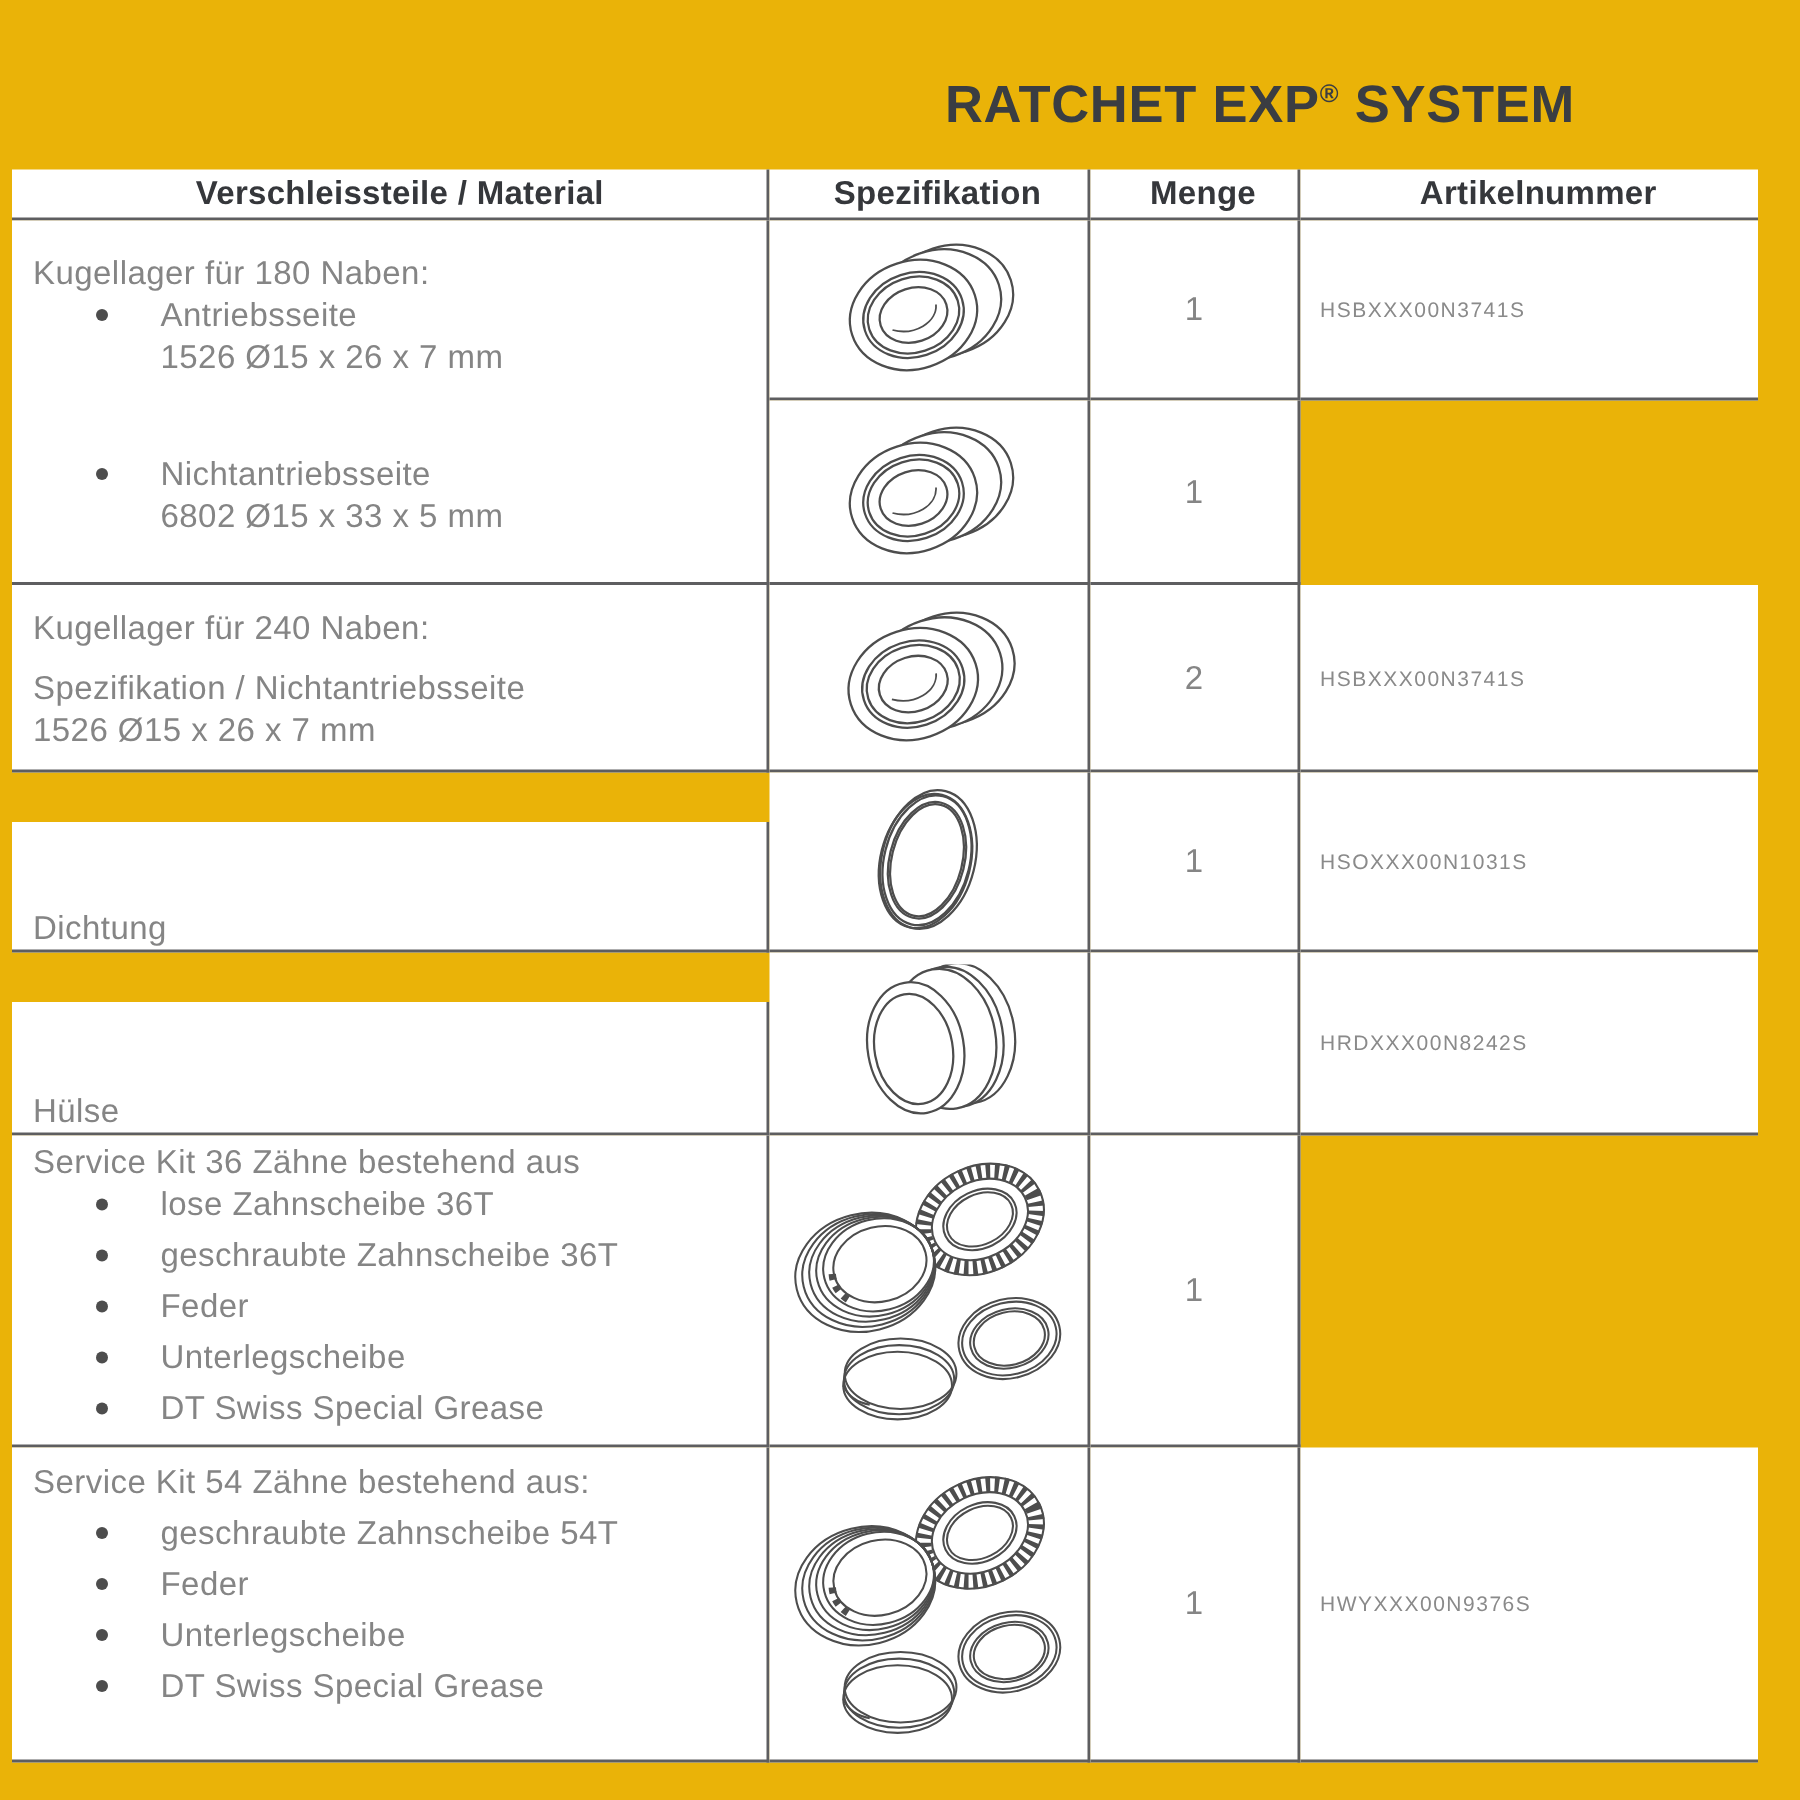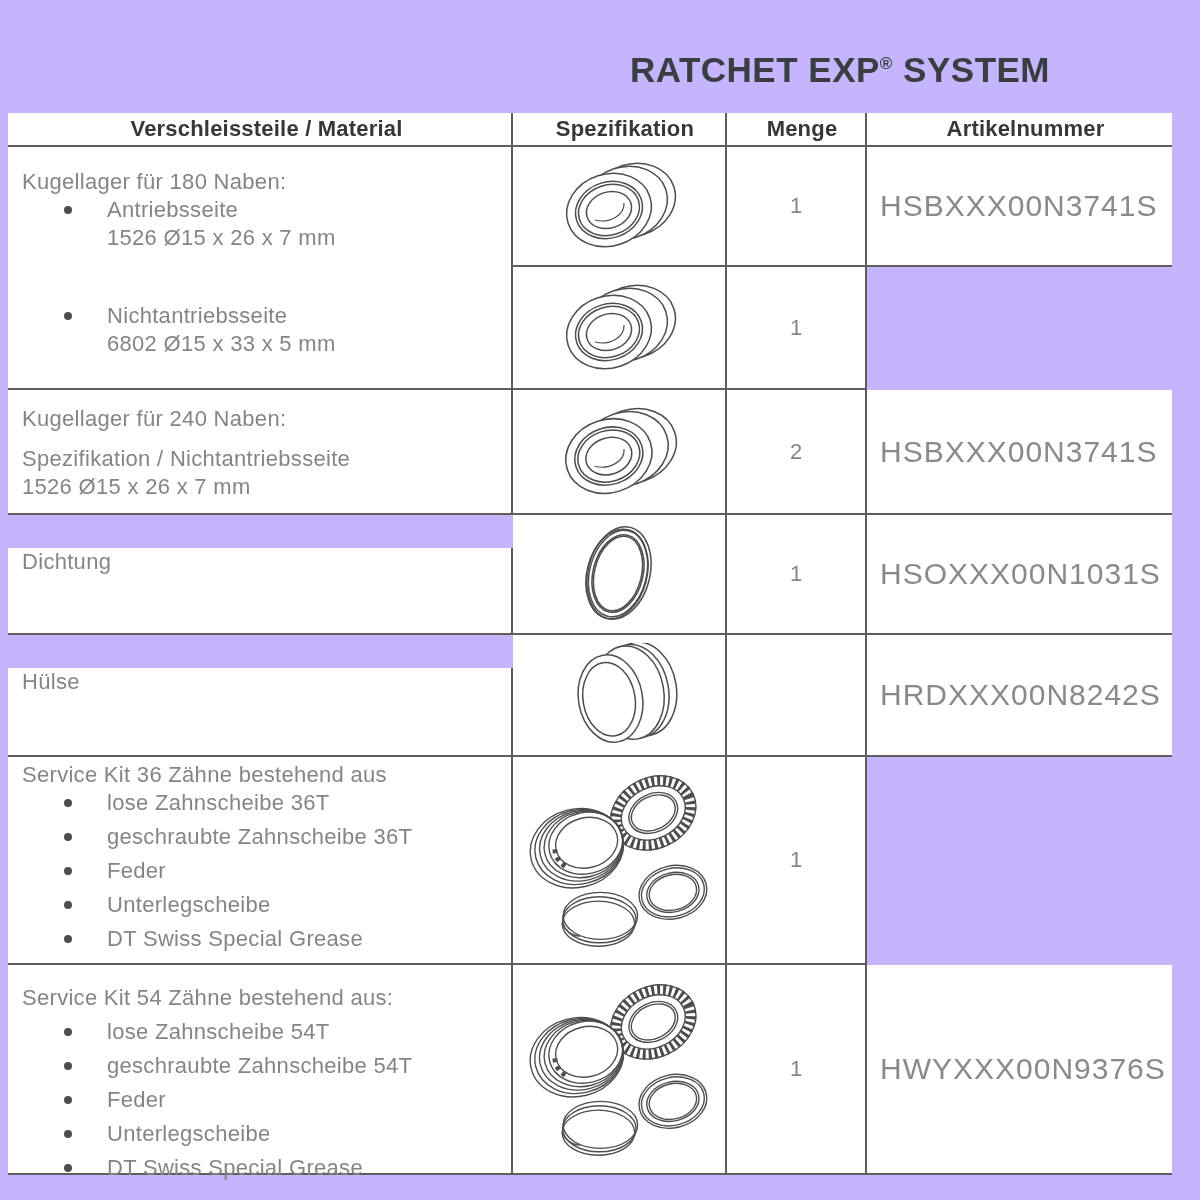--- a/index.html
+++ b/index.html
@@ -1,39 +1,39 @@
 <!DOCTYPE html>
 <html><head>
 <meta charset="utf-8">
 <style>
   html,body{margin:0;padding:0;background:#ffffff;}
-  .page{position:relative;width:1200px;height:1200px;background:#c4b5fd;overflow:hidden;
+  .page{position:relative;width:1200px;height:1200px;background:#eab308;overflow:hidden;
         font-family:"Liberation Sans", sans-serif;}
   
   .doc-title{position:absolute;top:50px;left:540px;width:600px;text-align:center;
              font-size:35px;font-weight:700;color:#3a3d42;letter-spacing:.5px;white-space:nowrap;}
   .doc-title sup{font-size:17px;vertical-align:13px;}
   
   .parts-table{position:absolute;left:8px;top:113px;width:1164px;display:grid;
                grid-template-columns:505px 214px 140px 305px;
                grid-template-rows:34px 120px 123px 125px 120px 122px 208px 210px;}
   .cell{box-sizing:border-box;border:0 solid #5e5e60;background:#fff;}
   .br{border-right-width:2px;}
   .bb{border-bottom-width:2px;}
   .hcell{display:flex;align-items:center;padding-left:12px;font-size:22px;font-weight:700;
          color:#35373b;letter-spacing:.2px;justify-content:center;}
   .hcell.first{padding-left:14px;}
   .mat{padding-left:14px;font-size:22px;line-height:28px;color:#858585;letter-spacing:.3px;}
-  .mat-center{display:flex;align-items:flex-start;margin-top:33px;}
+  .mat-center{display:flex;align-items:flex-end;margin-top:33px;}
   .bullet{display:flex;align-items:flex-start;}
   .dot{flex:0 0 8px;width:8px;height:8px;border-radius:50%;background:#4d4d4d;
        margin:10px 35px 0 42px;}
   .spec{display:flex;align-items:center;justify-content:center;}
   .qty{display:flex;align-items:center;justify-content:center;font-size:22px;color:#858585;}
-  .art{display:flex;align-items:center;padding-left:13px;font-size:30px;color:#8a8a8a;
+  .art{display:flex;align-items:center;padding-left:13px;font-size:14px;color:#8a8a8a;
        letter-spacing:1px;white-space:nowrap;}
   svg{display:block;}
 </style>
 </head>
 <body>
 
 <svg width="0" height="0" style="position:absolute" aria-hidden="true">
   <defs>
     <g id="sym-bearing" fill="#ffffff" stroke="#4d4d4d" stroke-width="1.5">
       <ellipse cx="74" cy="44" rx="43" ry="36" transform="rotate(-18 74 44)"></ellipse>
@@ -226,26 +226,22 @@
     </div>
     <div class="cell br bb spec" style="grid-row:7;grid-column:2">
       <svg width="208" height="196" viewBox="0 0 210 200">
           <use href="#sym-kit"></use>
         </svg>
       </div>
     <div class="cell br bb qty" style="grid-row:7;grid-column:3">
       <span>1</span>
       </div>
 
-    <div class="cell br bb mat" style="grid-row:8;grid-column:1;padding-top:19px">
+    <div class="cell br bb mat" style="grid-row:8;grid-column:1;padding-top:9px">
       <div>Service Kit 54 Zähne bestehend aus:</div>
-      <div class="bullet" style="margin-top:6px">
-          <span class="dot"></span>
-          <span>lose Zahnscheibe 54T</span>
-        </div>
       <div class="bullet" style="margin-top:6px">
           <span class="dot"></span>
           <span>geschraubte Zahnscheibe 54T</span>
         </div>
       <div class="bullet" style="margin-top:6px">
           <span class="dot"></span>
           <span>Feder</span>
         </div>
       <div class="bullet" style="margin-top:6px">
           <span class="dot"></span>

